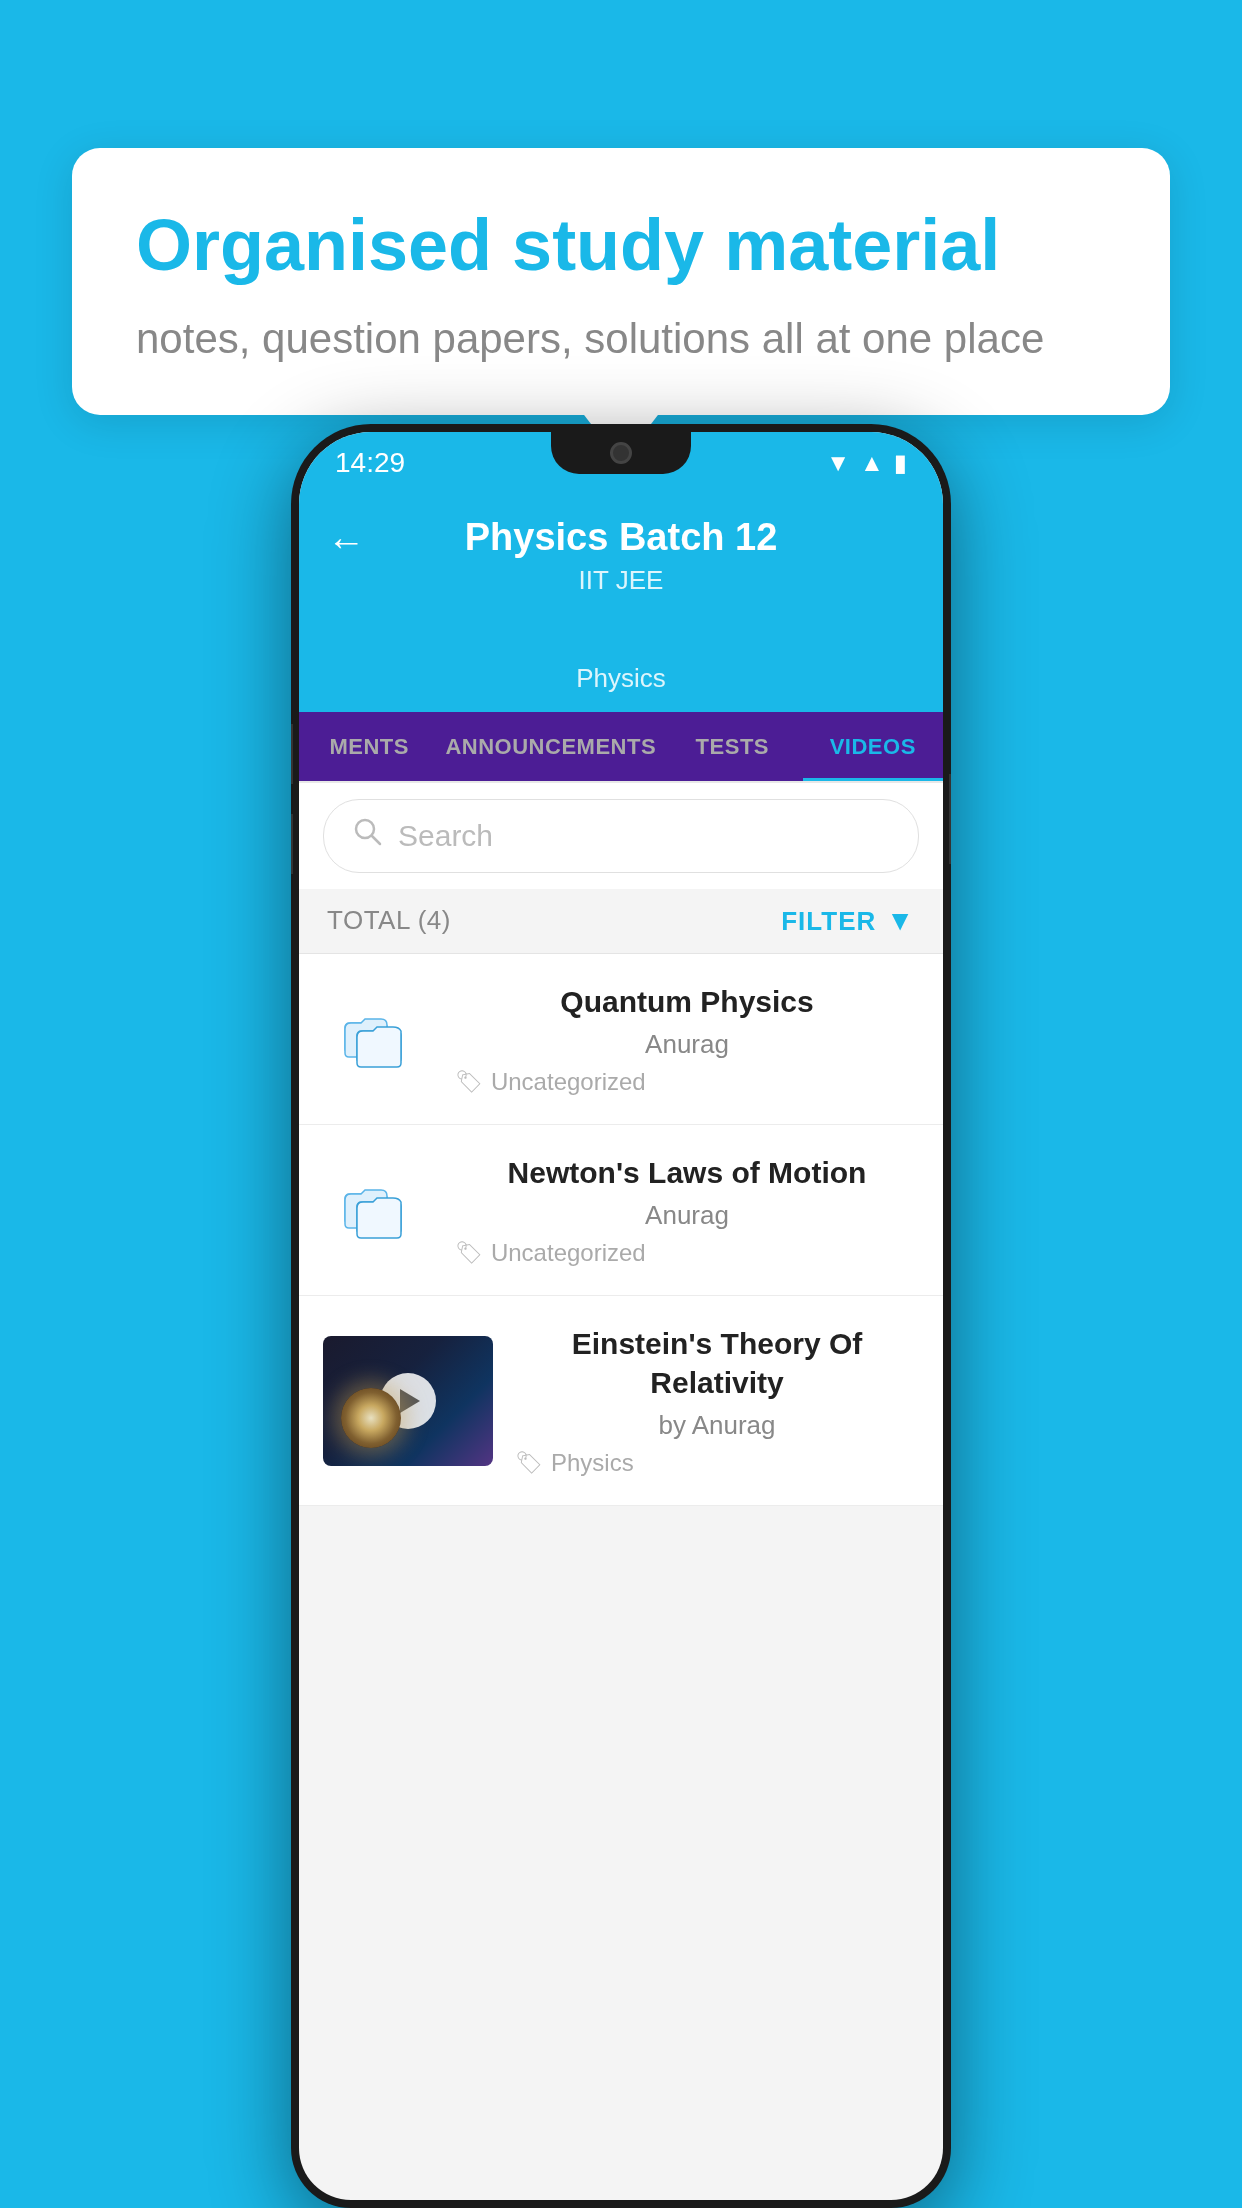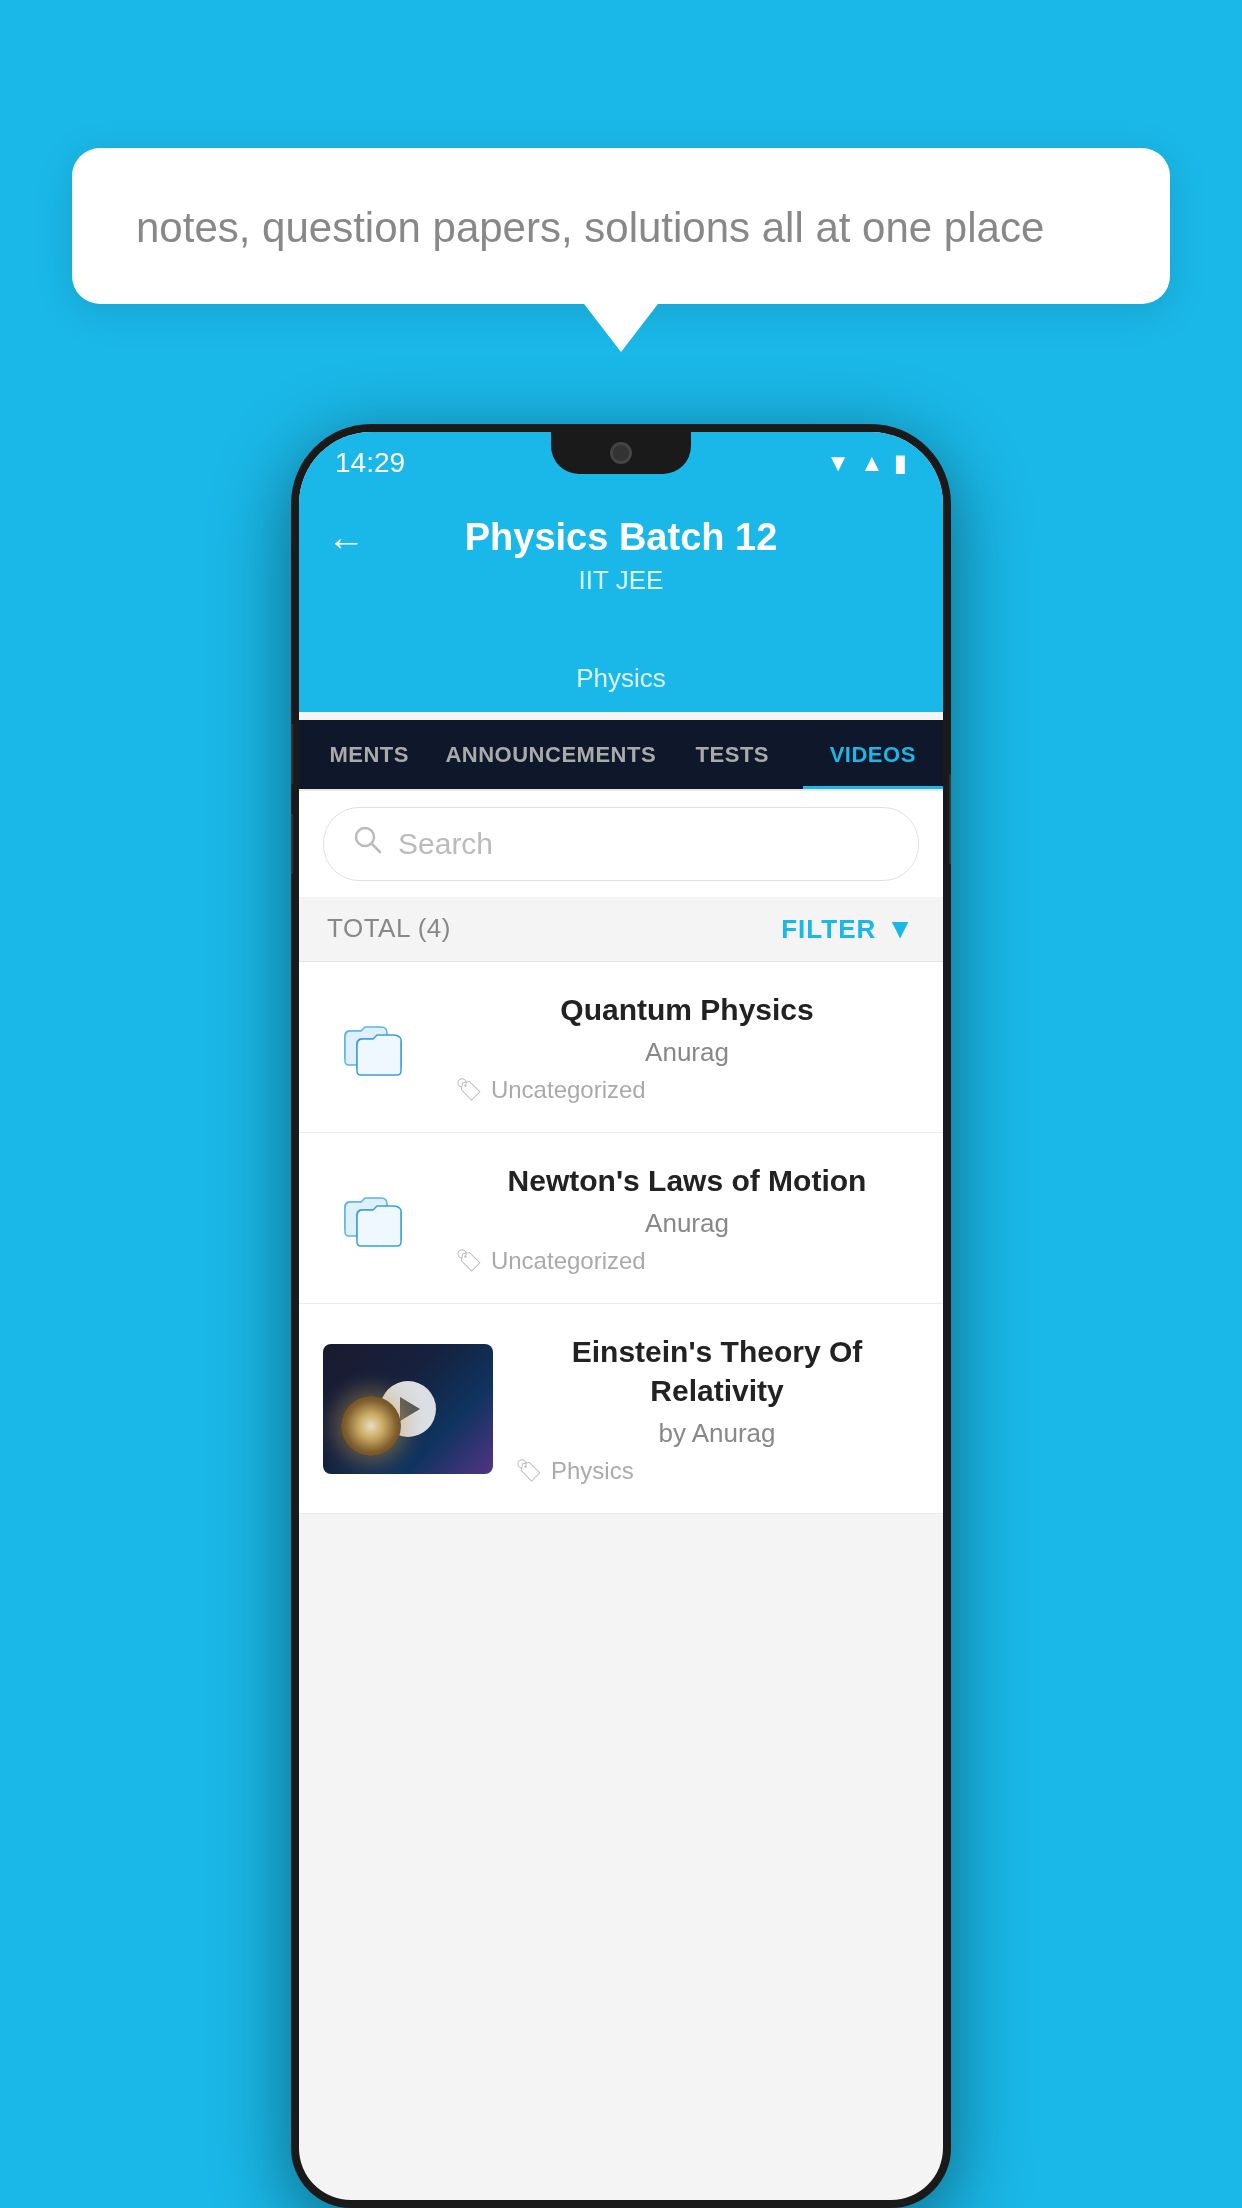--- a/index.html
+++ b/index.html
@@ -155,26 +155,25 @@
       display: flex;
       gap: 18px;
       flex-direction: column;
     }
     .header-subtitle span {
       color: rgba(255,255,255,0.85);
     }
 
     
     .tab-bar {
-      background: #0f172a;
+      background: #4c1d95;
       display: flex;
       align-items: stretch;
       border-bottom: 2px solid #e8e8e8;
       overflow: hidden;
-      margin-top: 8px;
     }
     .tab-item {
       flex: 1;
       text-align: center;
       padding: 22px 6px 18px;
       font-size: 22px;
       font-weight: 600;
       color: #aaa;
       letter-spacing: 0.5px;
       border-bottom: 3px solid transparent;
@@ -369,20 +368,21 @@
       height: calc(100% - 62px);
       overflow: hidden;
       display: flex;
       flex-direction: column;
     }
   </style>
 </head>
 <body>
 
 <div class="speech-bubble">
+  <div class="speech-bubble-title">Organised study material</div>
   <div class="speech-bubble-subtitle">notes, question papers, solutions all at one place</div>
 </div>
 
 <div class="phone-frame">
 
   <div class="side-button-left"></div>
   <div class="side-button-left2"></div>
   <div class="side-button-right"></div>
 
   <div class="phone-screen">

